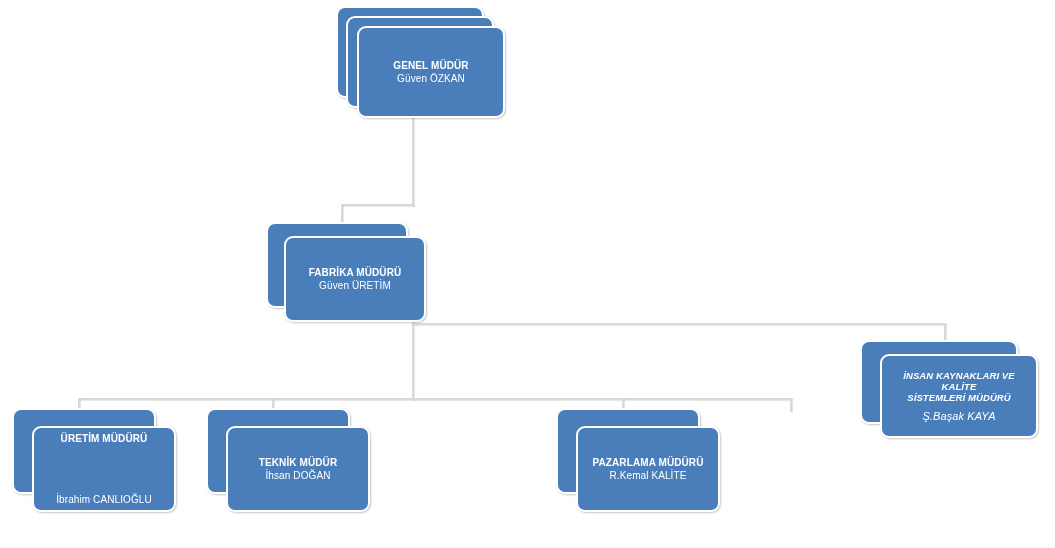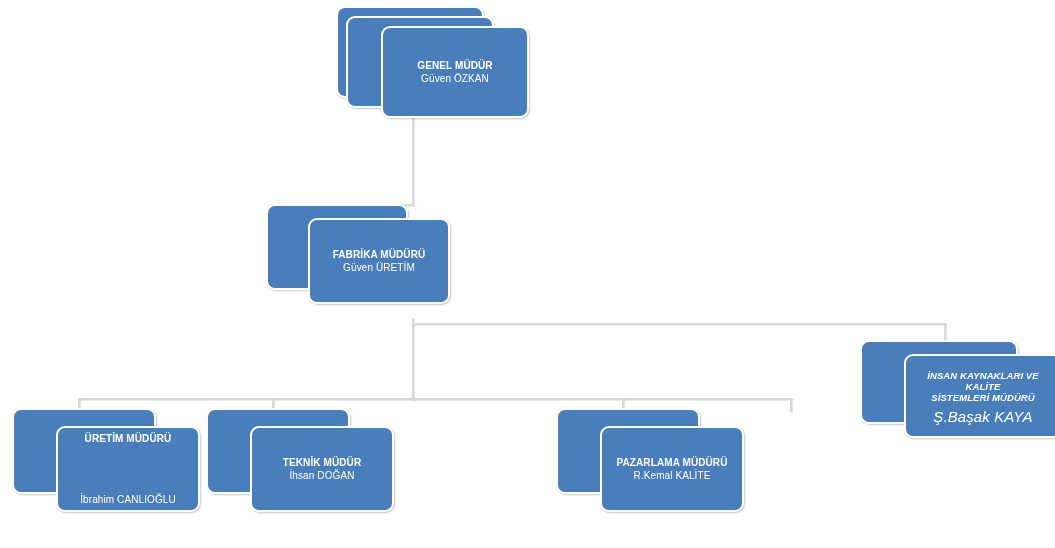--- a/index.html
+++ b/index.html
@@ -39,38 +39,37 @@
     border-radius: 9px;
     box-sizing: border-box;
     box-shadow: 1px 1px 2px rgba(0,0,0,0.22);
   }
   .layer.front {
     display: flex;
     flex-direction: column;
     justify-content: center;
     text-align: center;
     padding: 4px 8px;
-    margin-left: 24px;
   }
   .node-title {
     color: #ffffff;
     font-weight: bold;
     font-size: 10px;
     line-height: 12px;
     letter-spacing: 0.1px;
   }
   .node-name {
     color: #ffffff;
     font-weight: normal;
     font-size: 10px;
     line-height: 13px;
     letter-spacing: 0.1px;
   }
   .node-hr .node-title { font-size: 9.5px; line-height: 11px; }
-  .node-hr .node-name { margin-top: 7px; font-size: 15px; }
+  .node-hr .node-name { margin-top: 7px; font-size: 11px; }
 </style>
 </head>
 <body>
 
 <div id="org-canvas">
 
   <div class="conn v" style="left:412px; top:114px; height:92px;"></div>
 
   <div class="conn h" style="left:341px; top:204px; width:73px;"></div>
   <div class="conn v" style="left:341px; top:204px; height:24px;"></div>
@@ -88,21 +87,21 @@
 
   <div class="node" style="left:336px; top:6px; width:170px; height:112px;">
     <div class="layer" style="left:0px; top:0px; width:148px; height:92px;"></div>
     <div class="layer" style="left:10px; top:10px; width:148px; height:92px;"></div>
     <div class="layer front" style="left:21px; top:20px; width:148px; height:92px;">
       <div class="node-title">GENEL MÜDÜR</div>
       <div class="node-name">Güven ÖZKAN</div>
     </div>
   </div>
 
-  <div class="node" style="left:266px; top:204px; width:160px; height:100px;">
+  <div class="node" style="left:266px; top:222px; width:160px; height:100px;">
     <div class="layer" style="left:0px; top:0px; width:142px; height:86px;"></div>
     <div class="layer front" style="left:18px; top:14px; width:142px; height:86px;">
       <div class="node-title">FABRİKA MÜDÜRÜ</div>
       <div class="node-name">Güven ÜRETİM</div>
     </div>
   </div>
 
   <div class="node node-hr" style="left:860px; top:340px; width:178px; height:98px;">
     <div class="layer" style="left:0px; top:0px; width:158px; height:84px;"></div>
     <div class="layer front" style="left:20px; top:14px; width:158px; height:84px;font-style:italic;">

